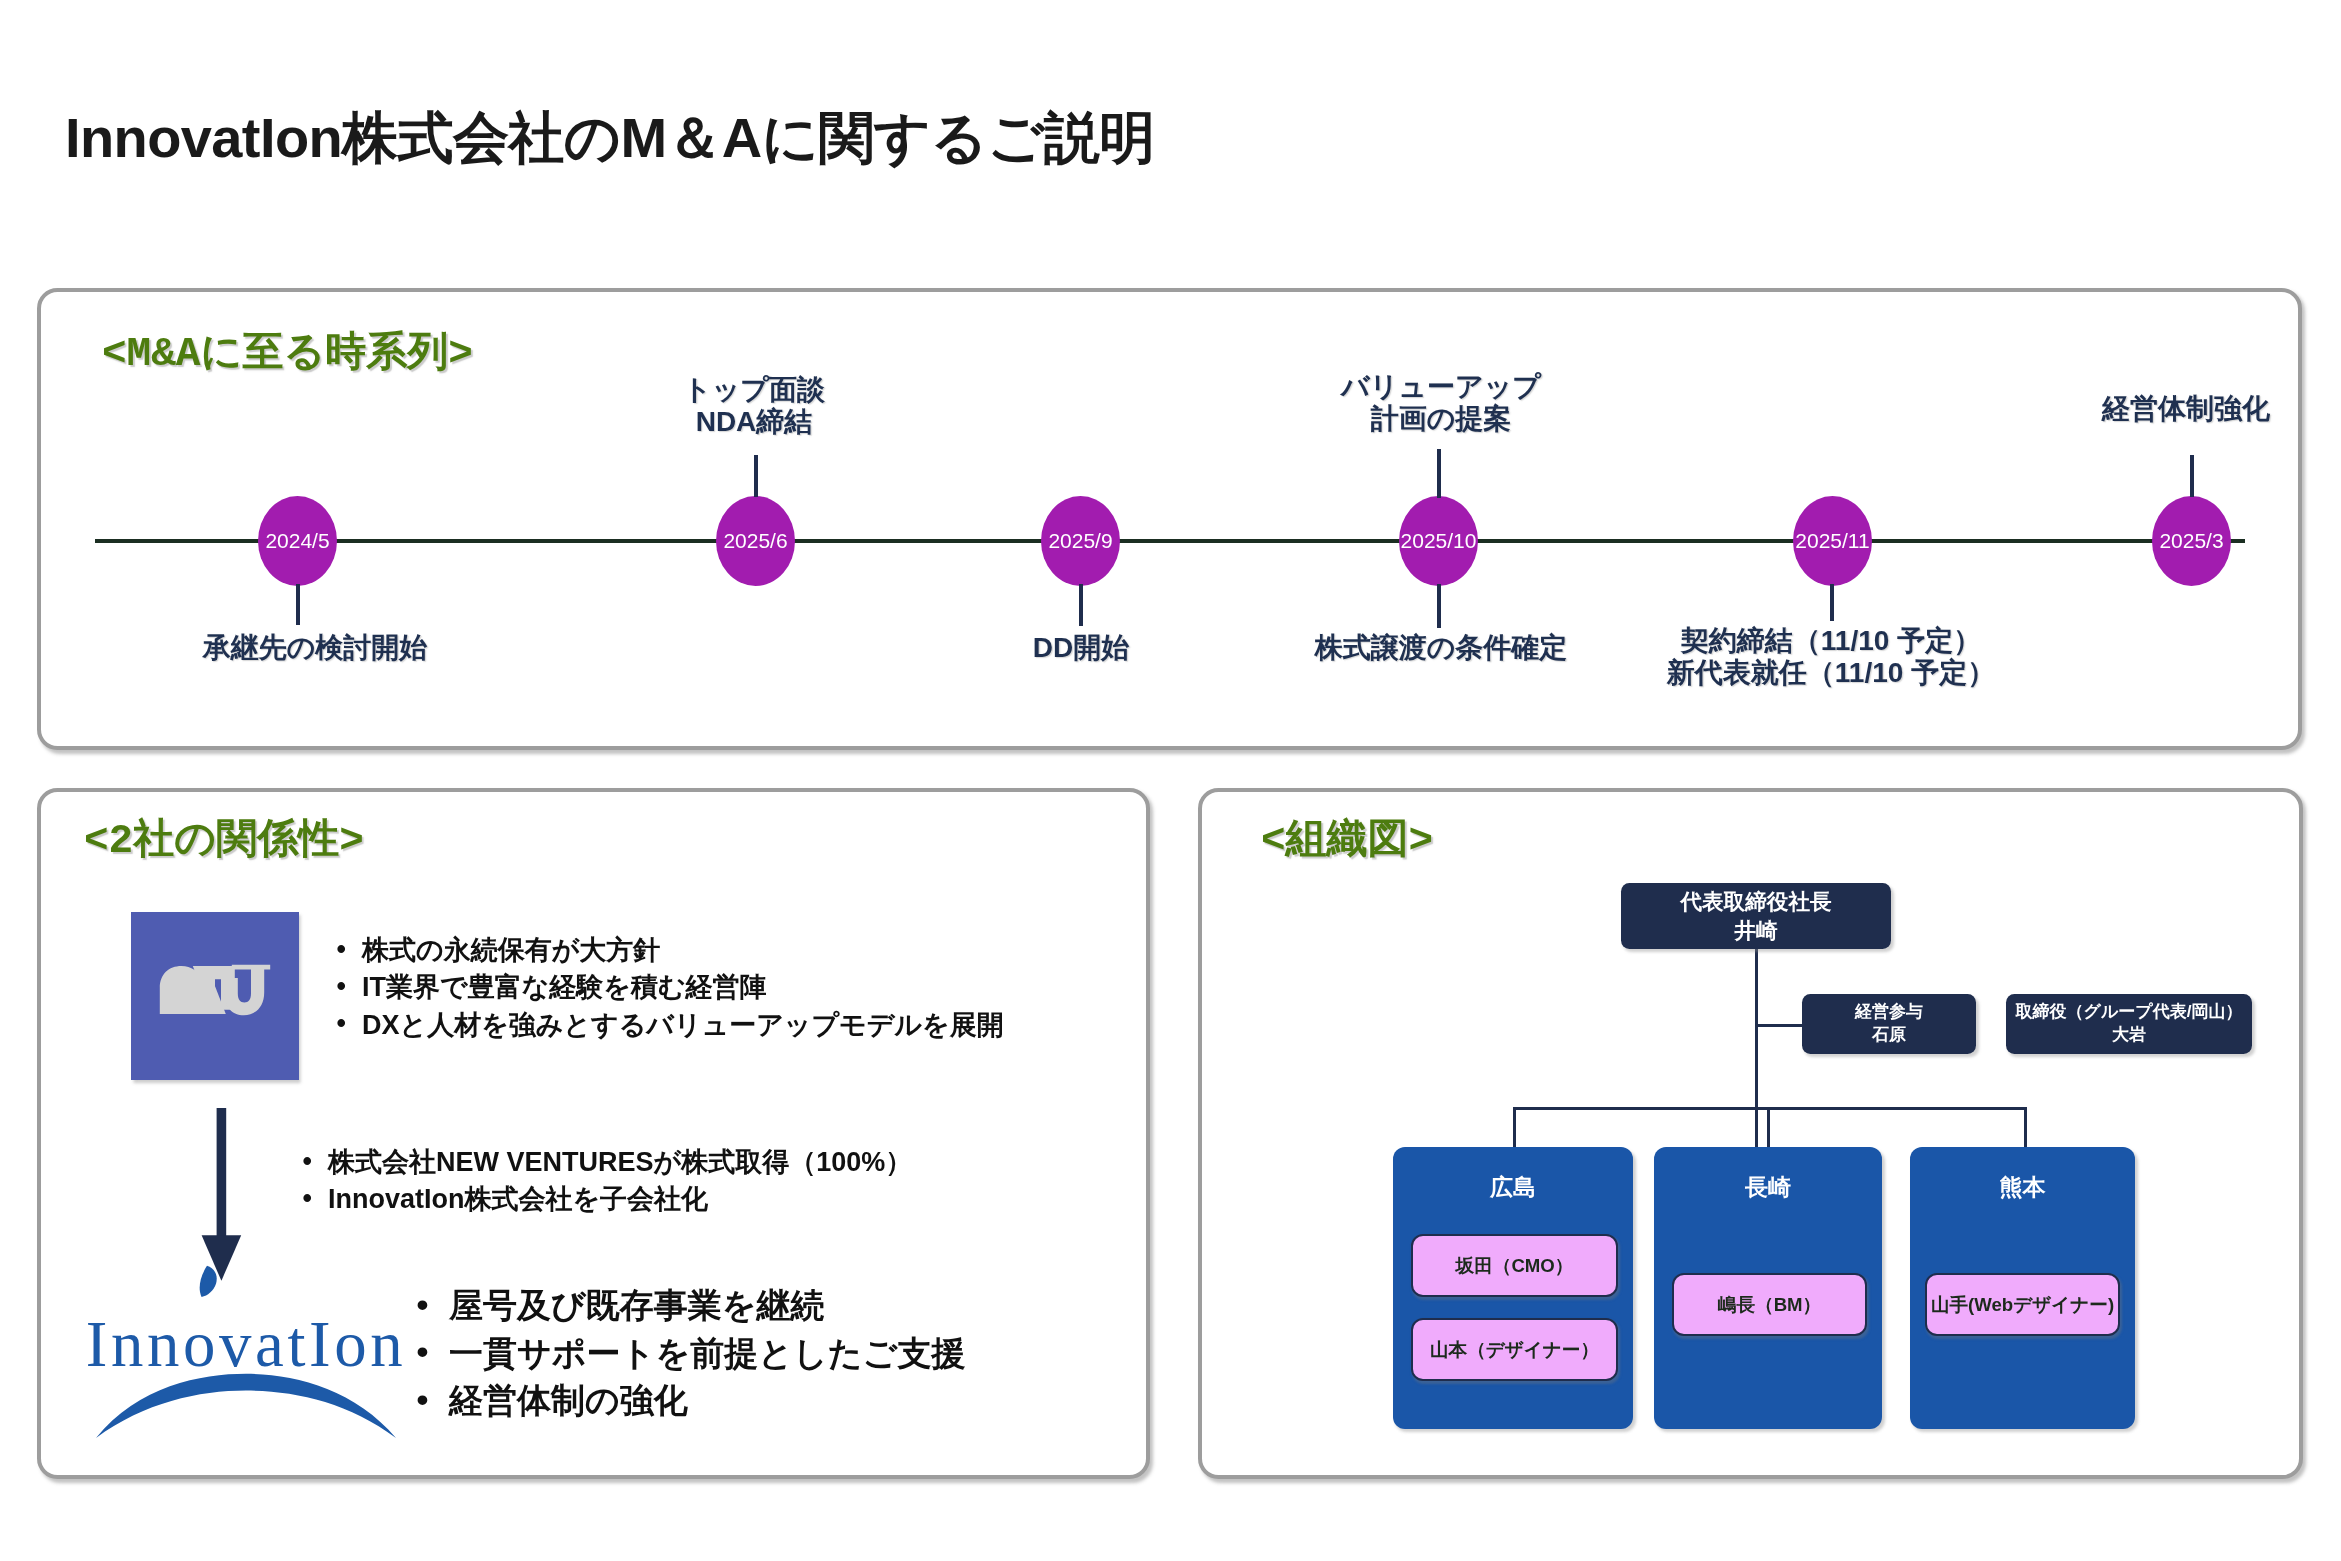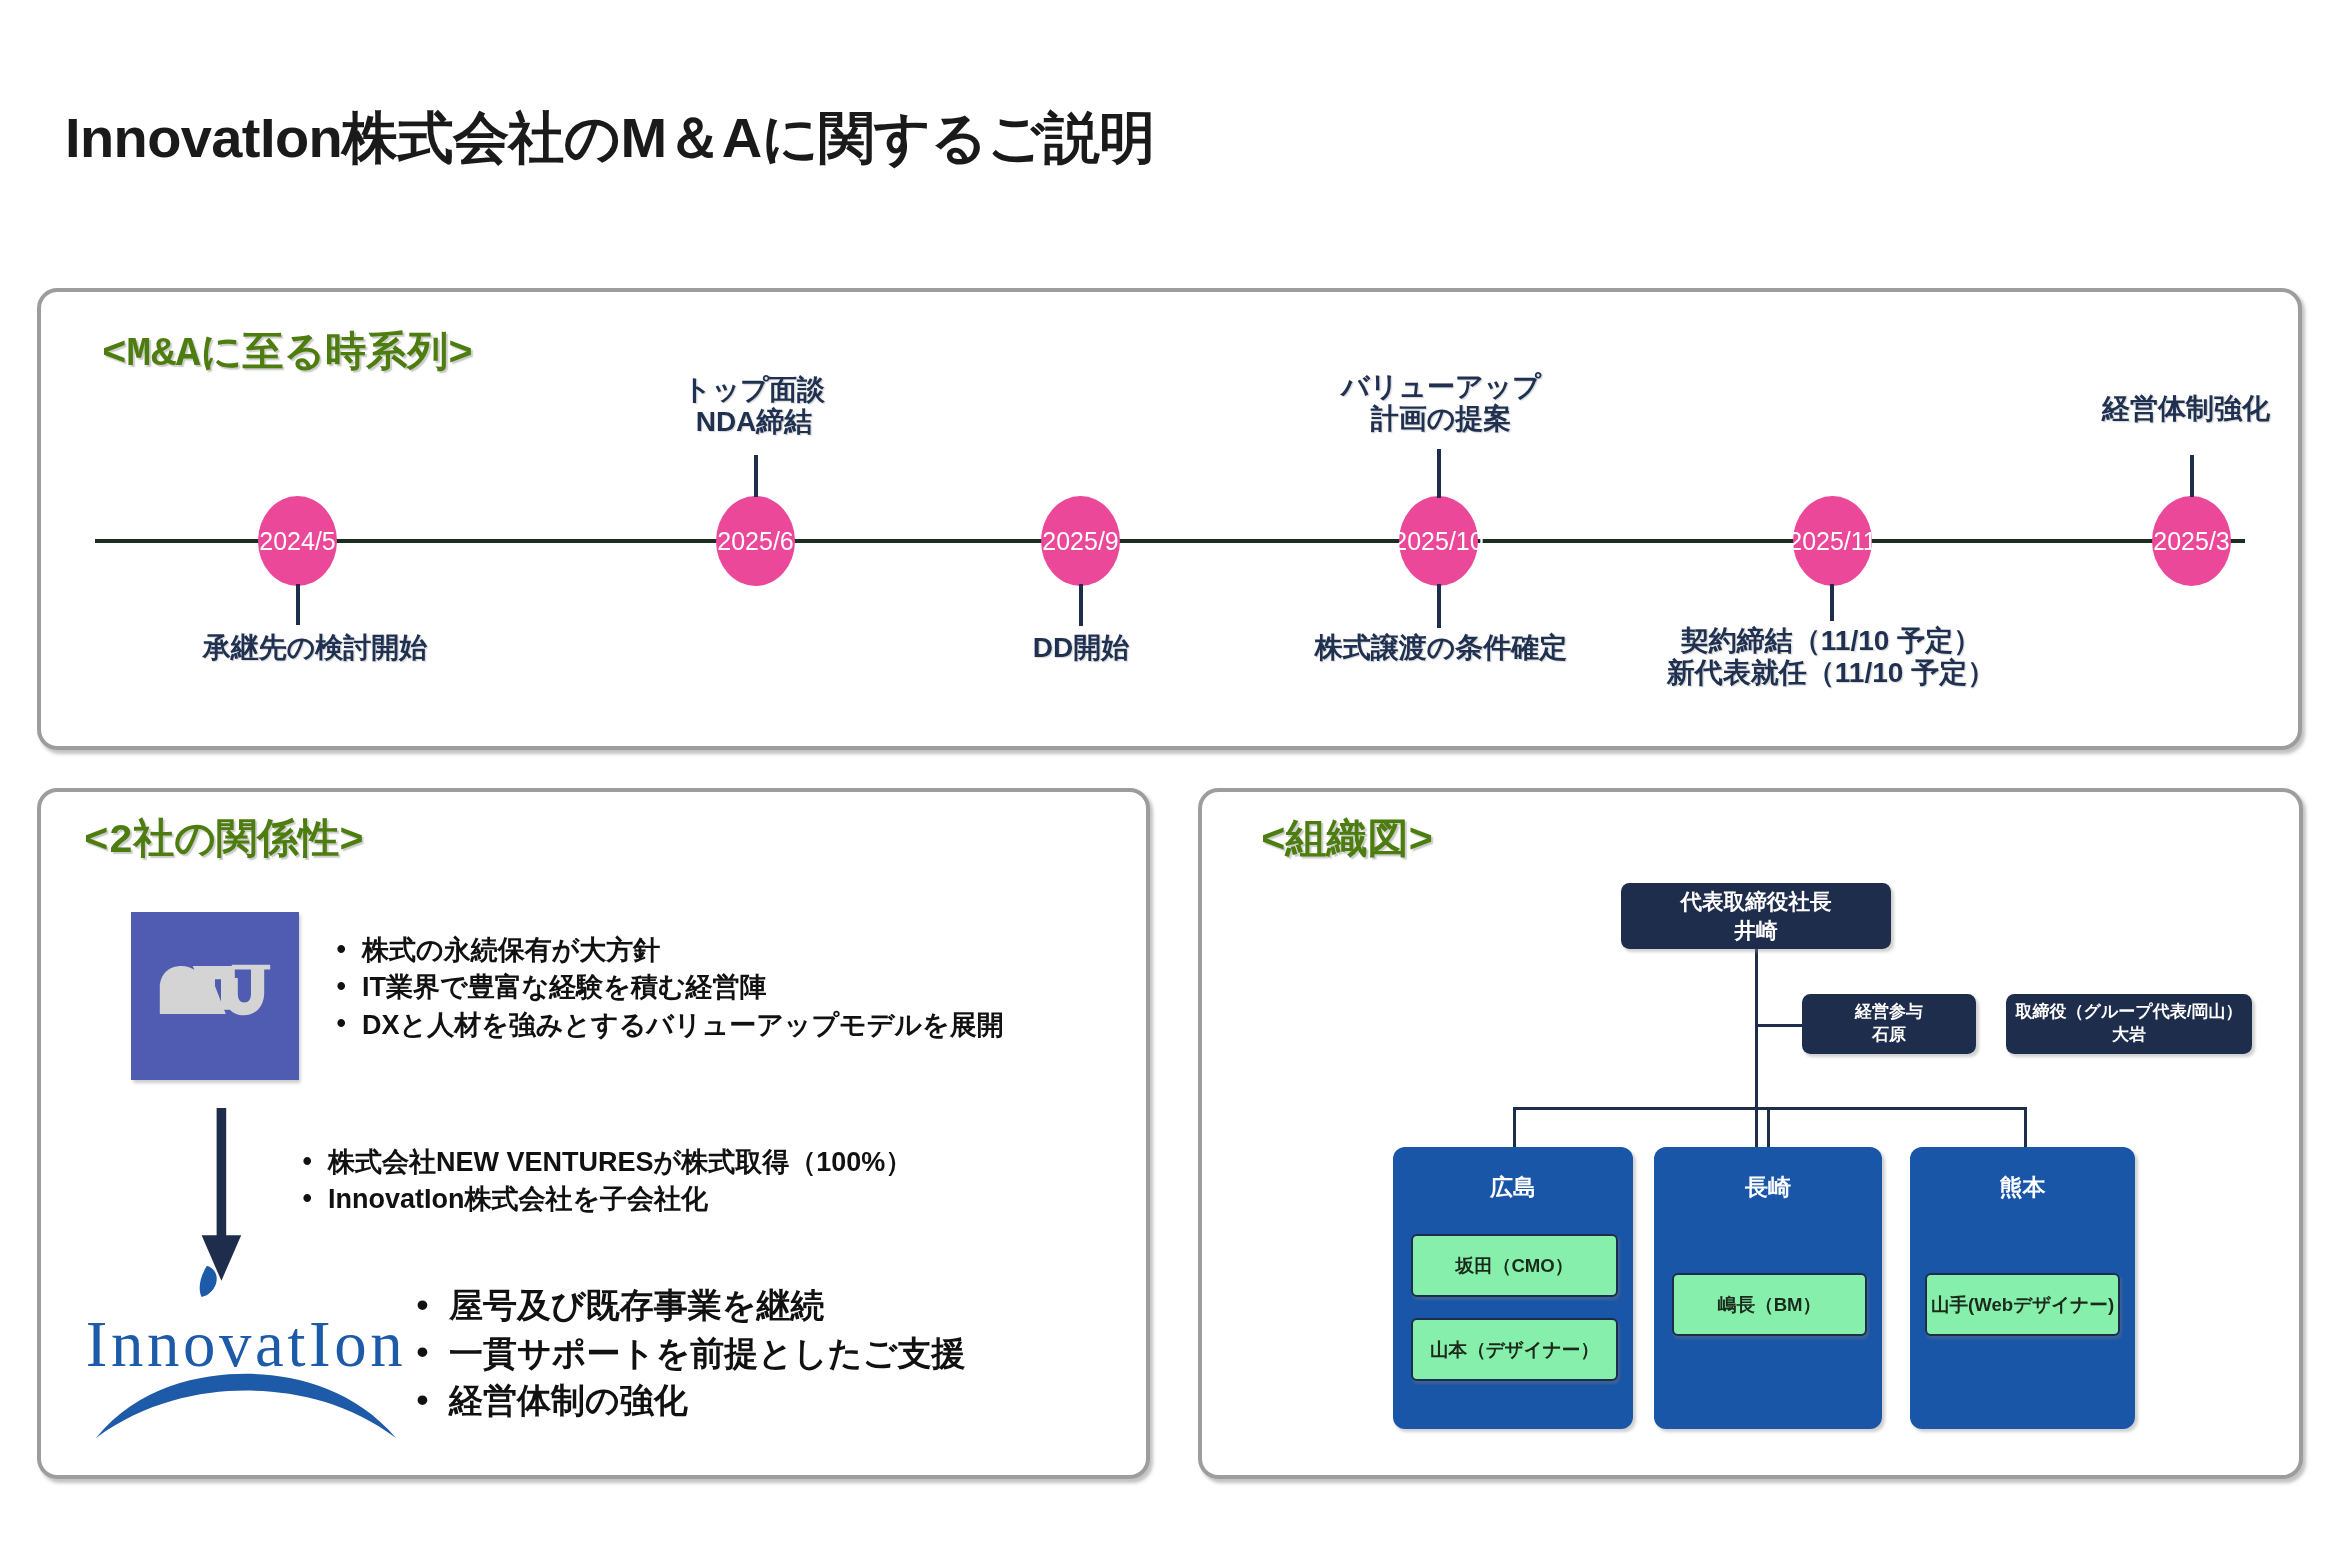--- a/index.html
+++ b/index.html
@@ -42,24 +42,24 @@
   #heading-org      { left:1234px; top:811px;margin-left:27px; }
 
   
   .tl-axis {
     position:absolute; left:95px; top:539px;
     width:2150px; height:4.2px; background:#1b2e22;
   }
   .tl-node {
     position:absolute;
     width:79px; height:90px;
-    background:#ec4899;
+    background:#a21caf;
     border-radius:50%;
     display:flex; align-items:center; justify-content:center;
-    color:#ffffff; font-size:25px; font-weight:400;
+    color:#ffffff; font-size:21px; font-weight:400;
     letter-spacing:0px;
   }
   .tl-stem { position:absolute; width:3.6px; background:#1f2d4d; }
   .tl-label {
     position:absolute;
     font-size:28px; font-weight:700; color:#1f3050;
     white-space:pre; text-align:center;
     line-height:1.15;
     text-shadow:1.2px 1.2px 1.2px rgba(160,160,160,0.45);
   }
@@ -116,23 +116,23 @@
     background:#1a56a8; border-radius:12px;
     color:#ffffff;
     box-shadow:2.4px 3px 3px rgba(140,140,140,0.4);
   }
   .org-dept .dept-title {
     position:absolute; left:0; right:0; top:25px;
     text-align:center; font-size:23px; font-weight:700;
   }
   .member {
     position:absolute;
-    background:#86efac;
+    background:#f0abfc;
     border:2.4px solid #1f2d4d;
-    border-radius:6px;
+    border-radius:12px;
     color:#1c2a1c;
     display:flex; align-items:center; justify-content:center;
     font-size:18.6px; font-weight:700;
     box-shadow:1.8px 2.4px 2.4px rgba(120,120,120,0.35);
     white-space:nowrap;
   }
 
   #dept-hiroshima { left:1393px; top:1147px; width:240px; height:282px; }
   #dept-nagasaki  { left:1654px; top:1147px; width:228px; height:282px; }
   #dept-kumamoto  { left:1910px; top:1147px; width:225px; height:282px; }

